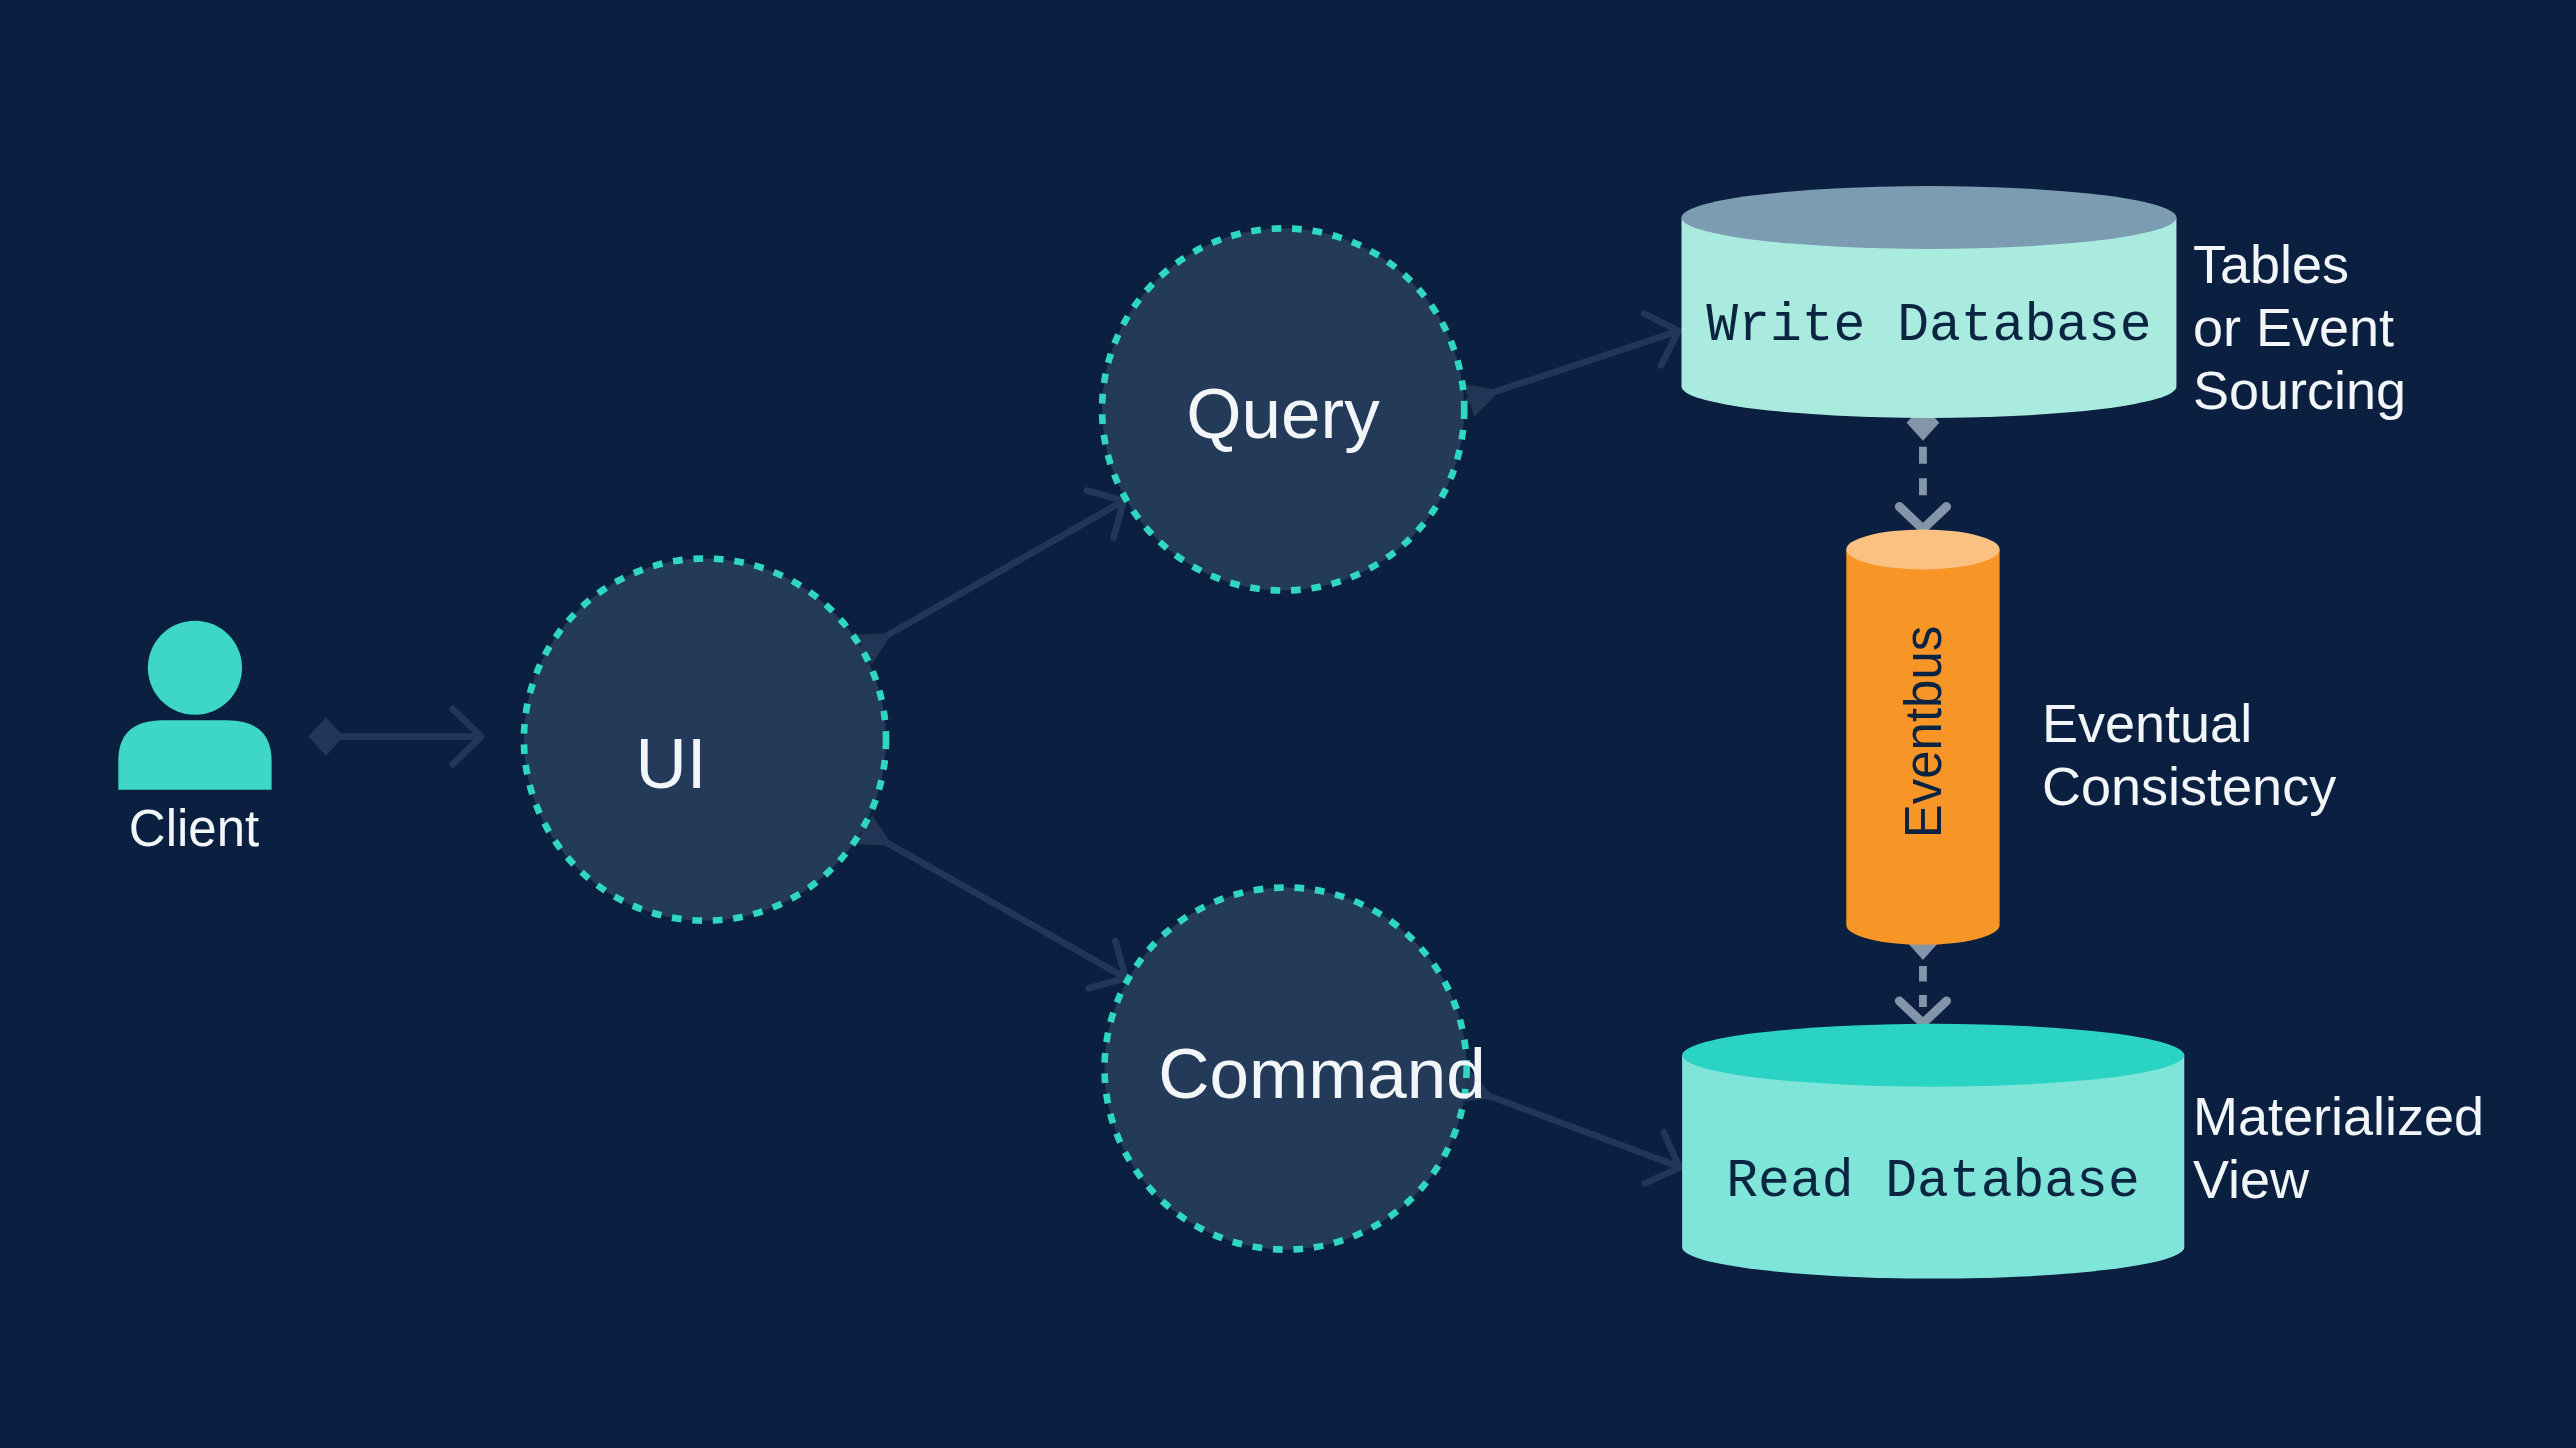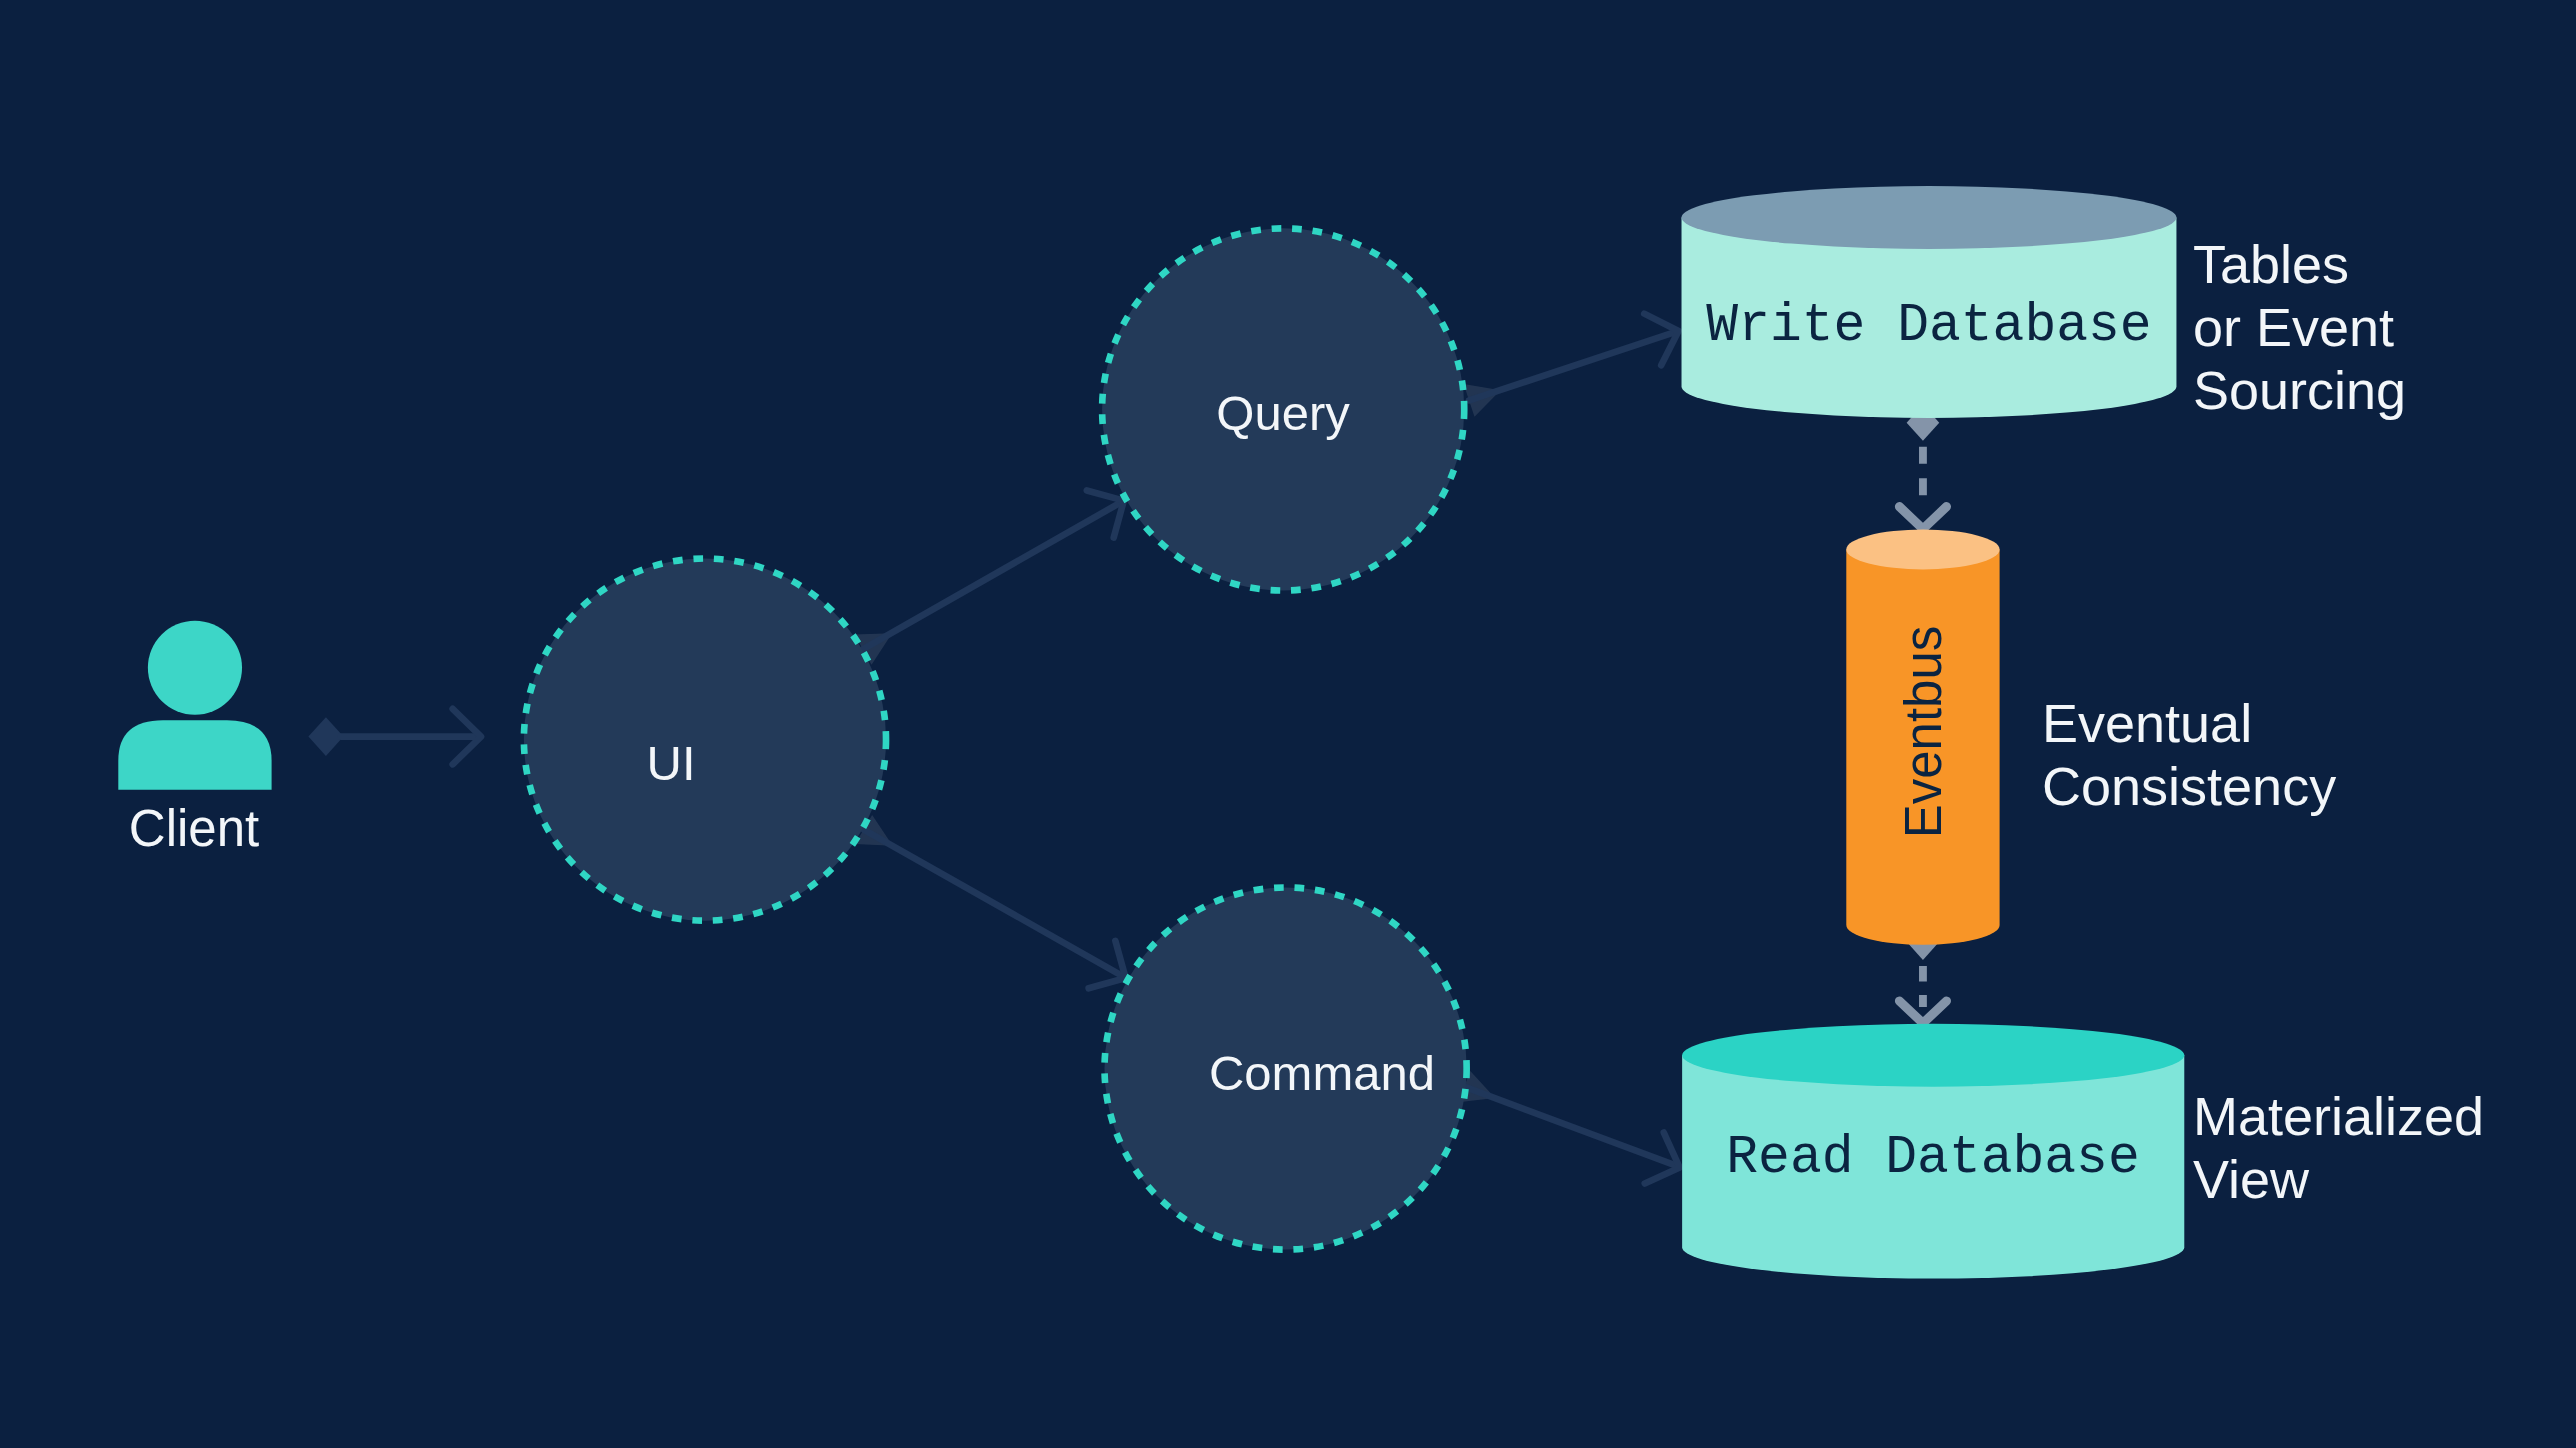--- a/index.html
+++ b/index.html
@@ -14,21 +14,21 @@
   .stage{
     position:relative;width:2576px;height:1449px;overflow:hidden;
     background:var(--background);
     font-family:"Liberation Sans","DejaVu Sans",sans-serif;
   }
   .layer{position:absolute;left:0;top:0;}
   .lbl{
     position:absolute;transform:translate(-50%,-50%);
     color:var(--text-light);white-space:pre-line;letter-spacing:0;
   }
-  .node-lbl{font-size:49px;font-weight:400;}
+  .node-lbl{font-size:71px;font-weight:400;}
   .client-lbl{font-size:51px;font-weight:400;}
   .db-lbl{font-size:53px;font-weight:500;color:var(--text-dark);white-space:nowrap;font-family:Liberation Mono, monospace;}
   .eventbus-lbl{font-size:51px;font-weight:500;color:var(--text-dark);
     transform:translate(-50%,-50%) rotate(-90deg);white-space:nowrap;}
   .annotation{
     position:absolute;color:var(--text-light);font-size:54px;line-height:63px;
     font-weight:400;white-space:pre-line;
   }
   .node-circle{fill:var(--node-fill);stroke:var(--node-dash);stroke-width:11;stroke-dasharray:16 18;}
   .solid-arrow{stroke:var(--arrow);stroke-width:11;fill:none;stroke-linecap:round;stroke-linejoin:round;}
@@ -124,21 +124,21 @@
   <div class="lbl node-lbl" style="left:671px;top:739px;margin-top:24px;">UI</div>
 
   <div class="lbl node-lbl" style="left:1283px;top:413px;">Query</div>
 
   <div class="lbl node-lbl" style="left:1322px;top:1073px;">Command</div>
 
   <div class="lbl db-lbl" style="left:1929px;top:326px;">Write Database</div>
 
   <div class="lbl eventbus-lbl" style="left:1923px;top:732px;">Eventbus</div>
 
-  <div class="lbl db-lbl" style="left:1933px;top:1158px;">Read Database</div>
+  <div class="lbl db-lbl" style="left:1933px;top:1182px;">Read Database</div>
 
   <div class="annotation" style="left:2193px;top:233px;">Tables
 or Event
 Sourcing</div>
 
   <div class="annotation" style="left:2042px;top:692px;">Eventual
 Consistency</div>
 
   <div class="annotation" style="left:2193px;top:1085px;">Materialized
 View</div>

